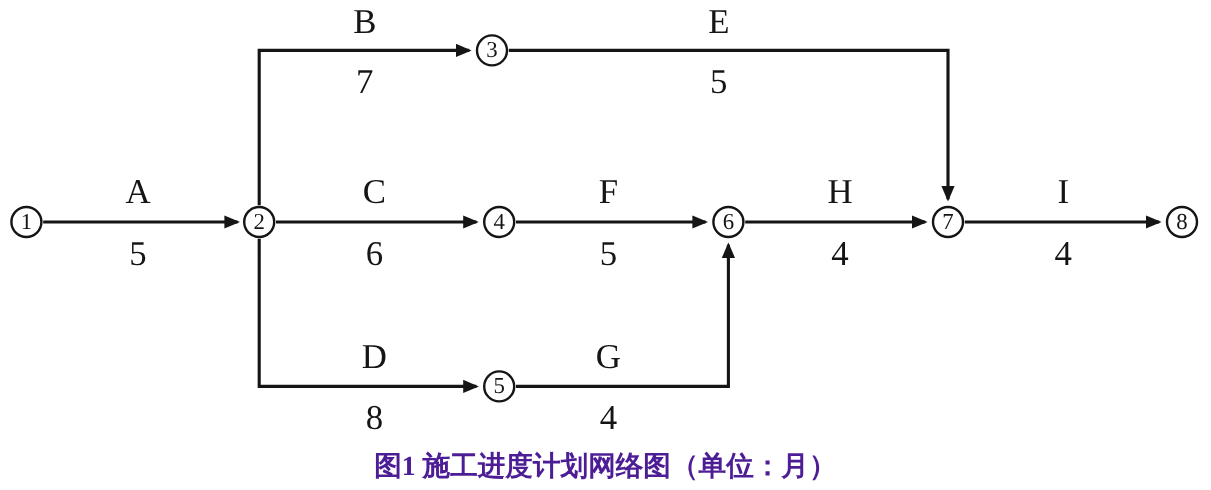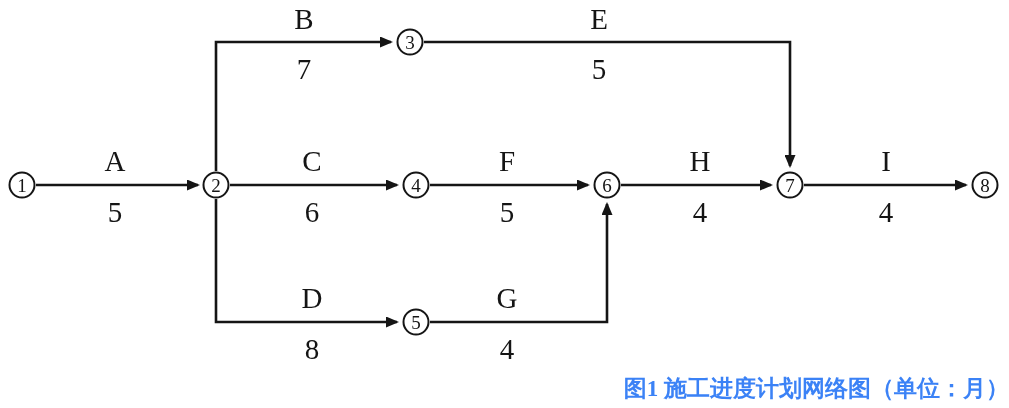--- a/index.html
+++ b/index.html
@@ -43,24 +43,24 @@
     font-size: 29px;
     line-height: 1;
     color: #151515;
     white-space: nowrap;
   }
   .caption {
     position: absolute;
     left: 0;
     right: 0;
     bottom: 4px;
-    text-align: right;
+    text-align: center;
     font-weight: bold;
     font-size: 23px;
-    color: #3b82f6;
+    color: #4c1d95;
     font-family: "Liberation Serif", serif;
   }
 </style>
 </head>
 <body>
 
 <div class="canvas">
 
   <svg class="edges-layer" width="1009" height="408" viewBox="0 0 1009 408" xmlns="http://www.w3.org/2000/svg">
     <defs>

